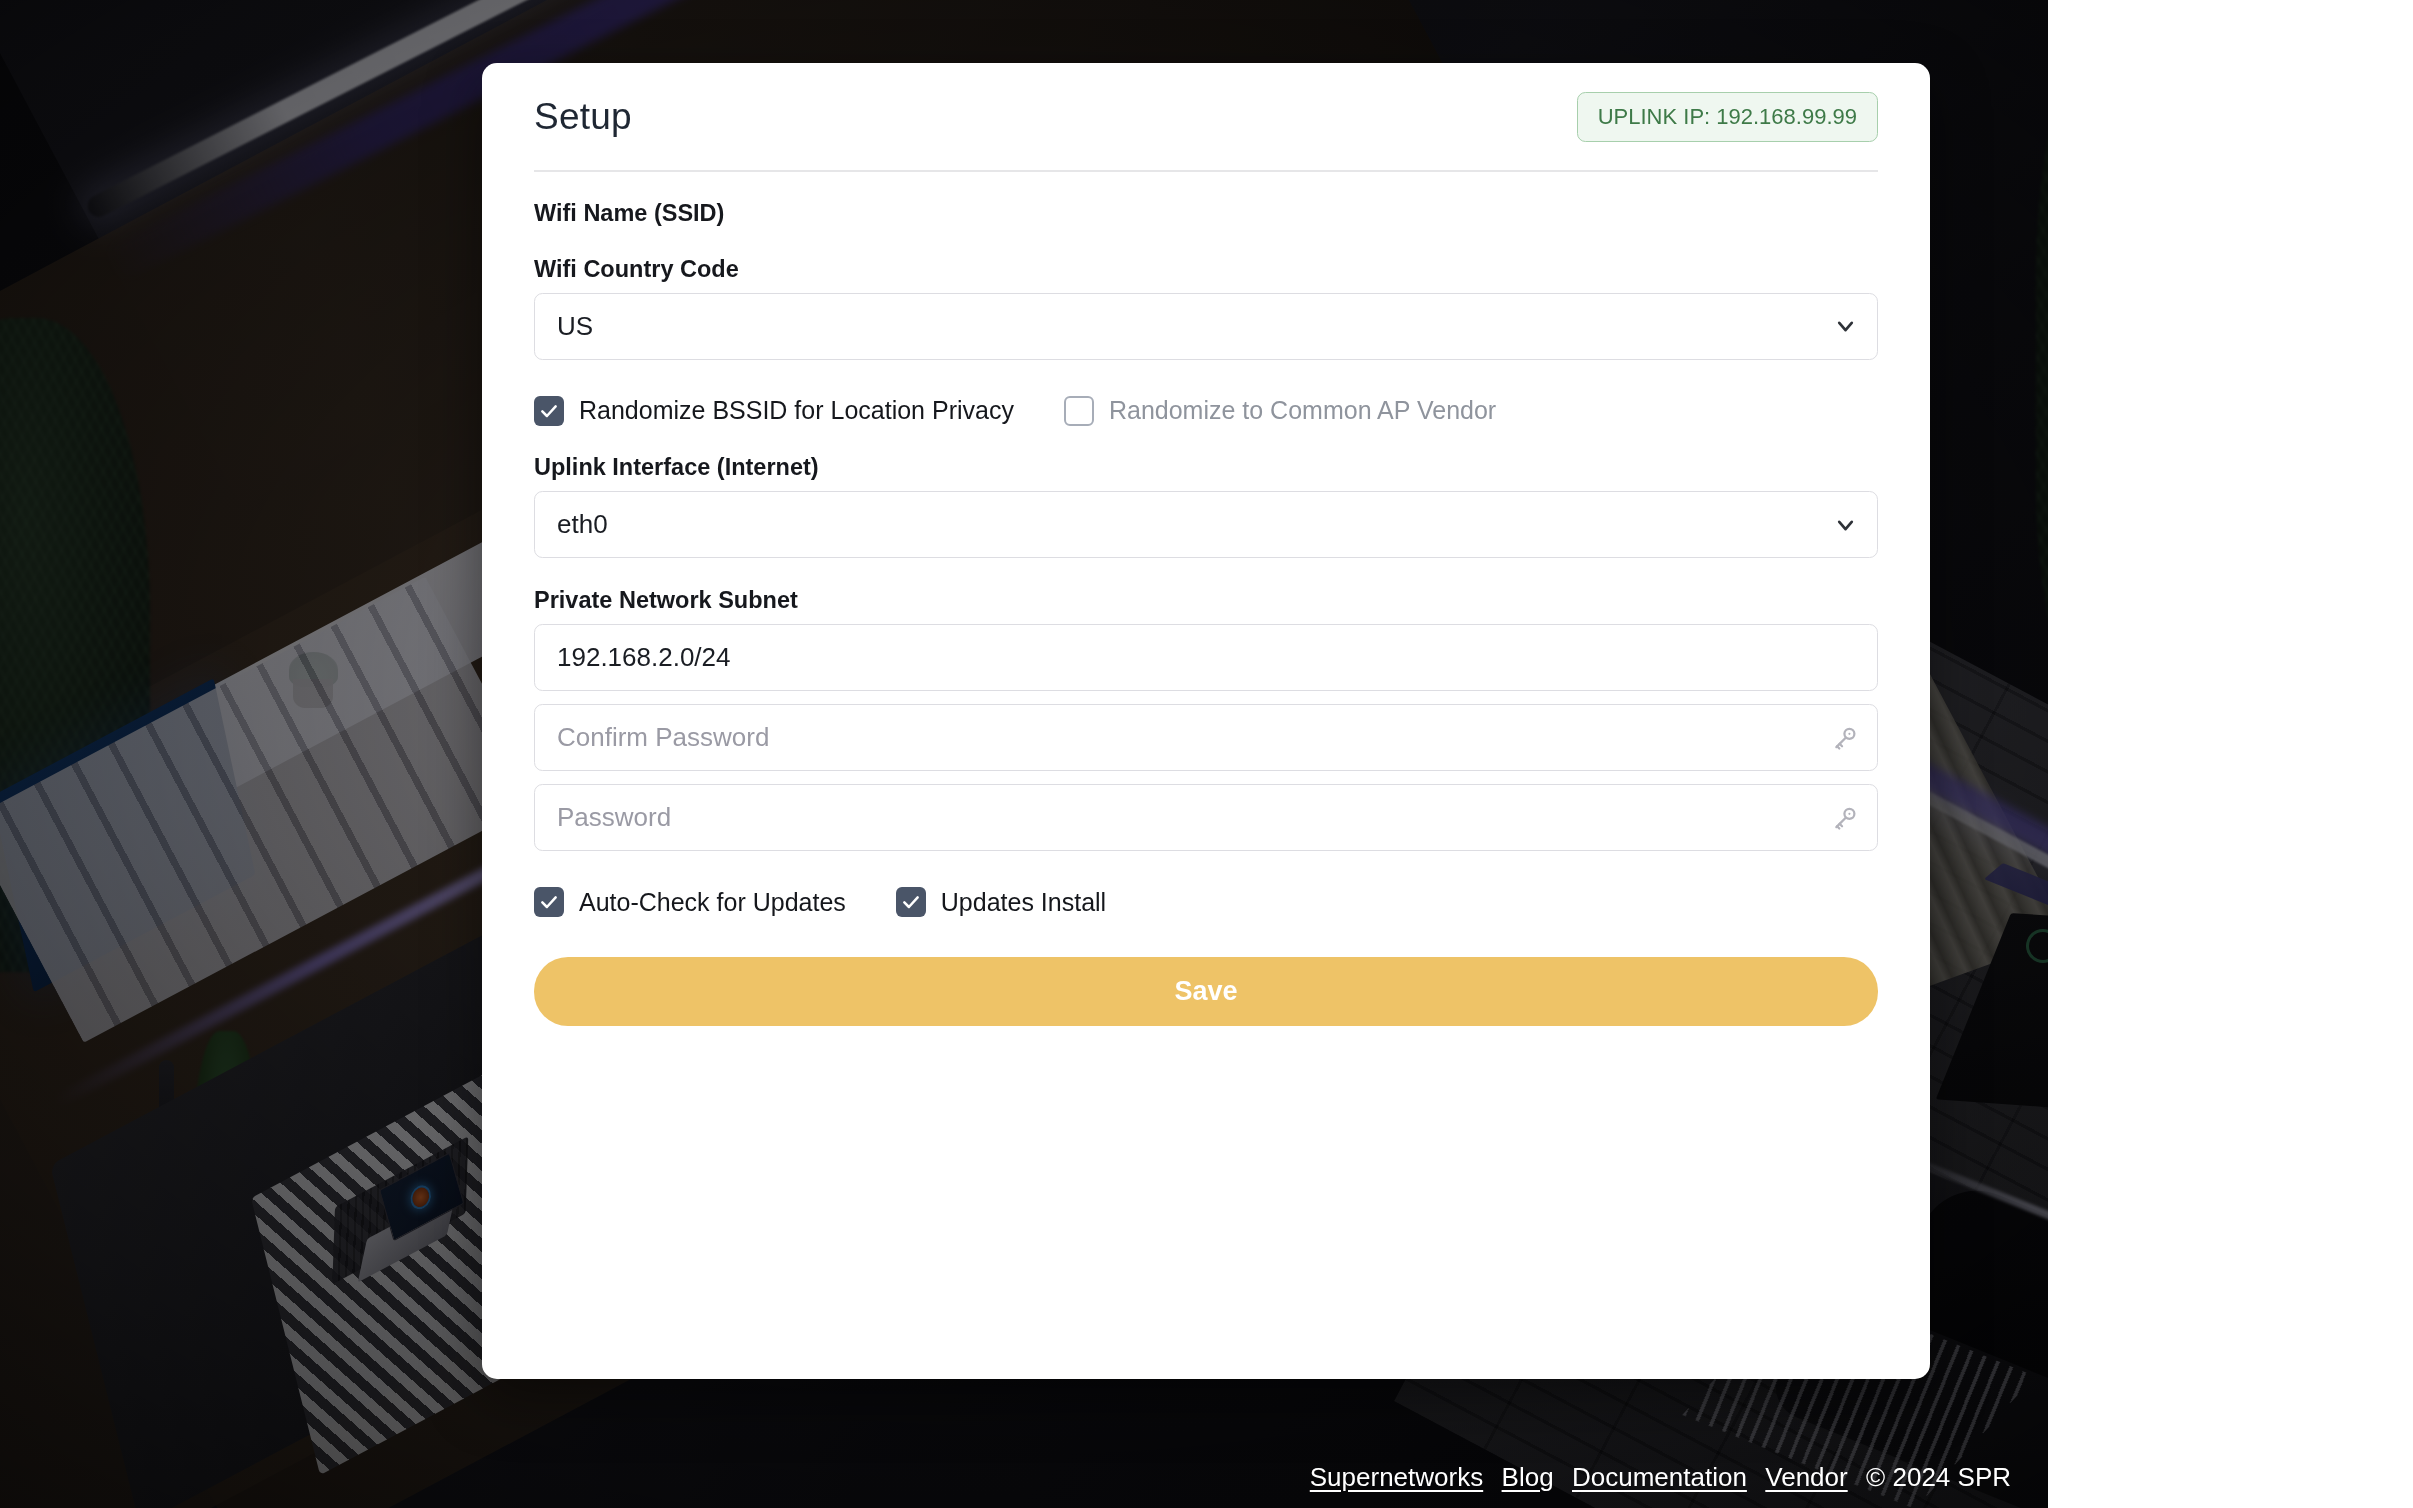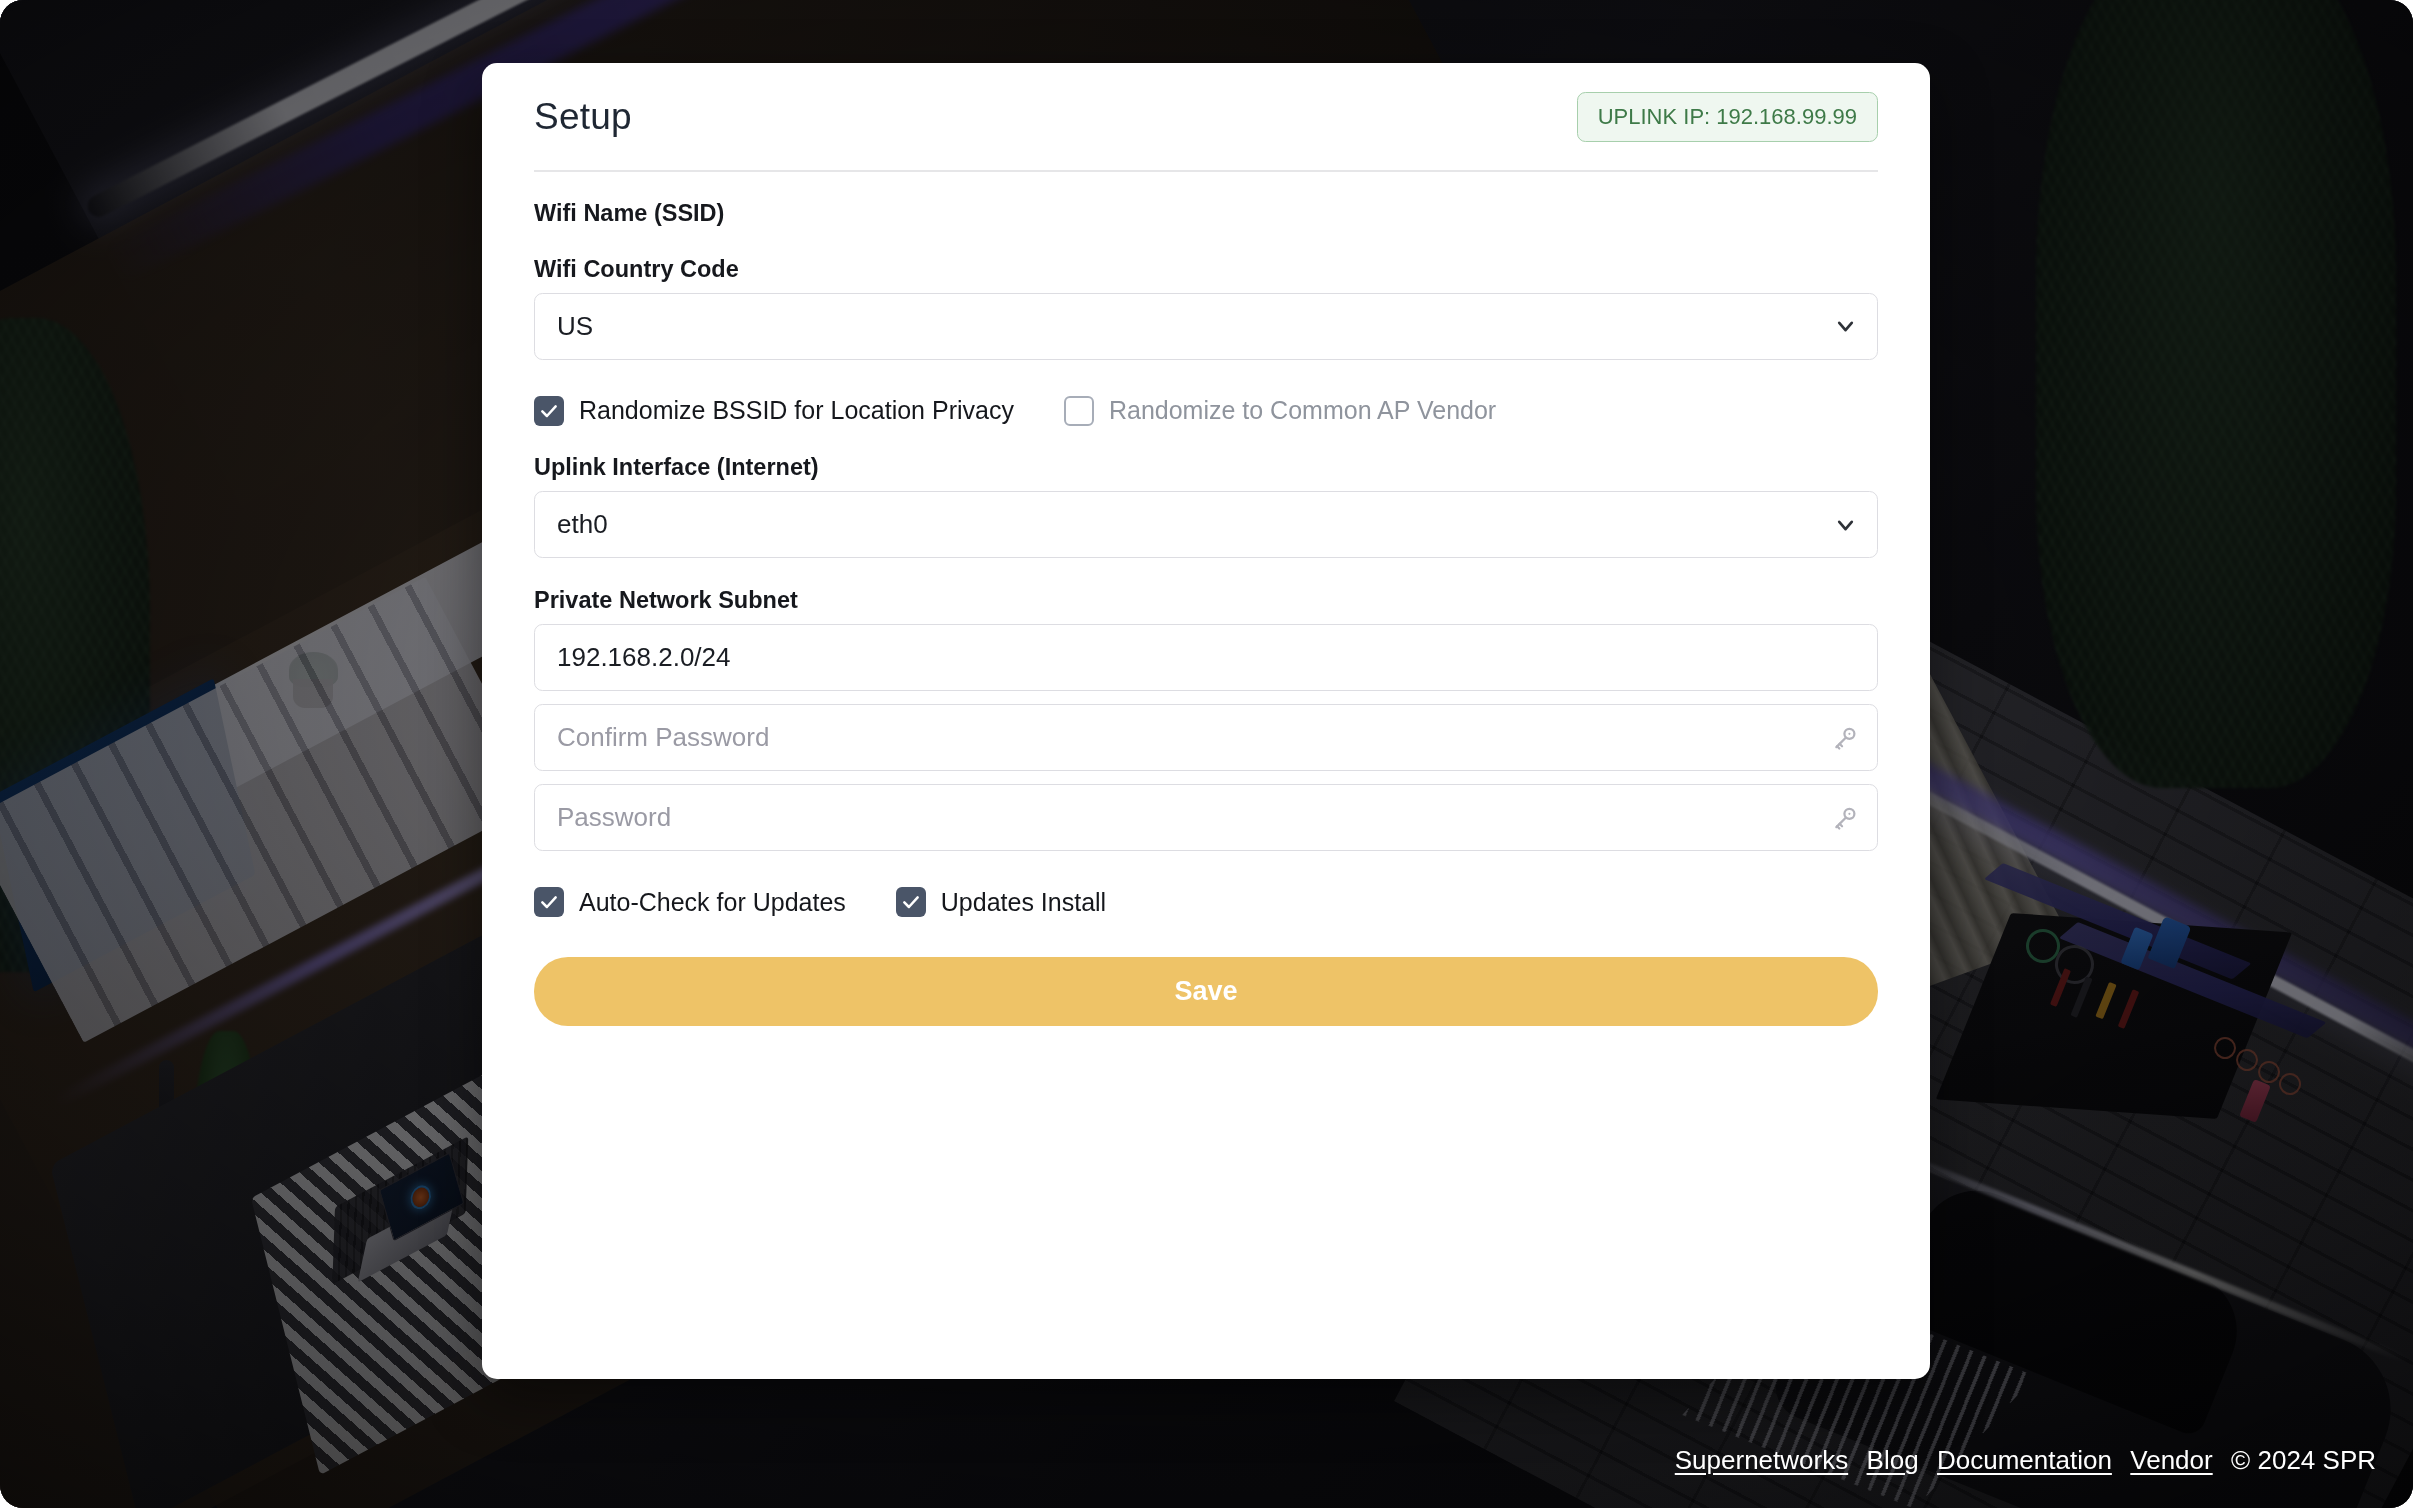--- a/index.html
+++ b/index.html
@@ -6,25 +6,24 @@
 
   html, body {
     width: 2413px;
     height: 1508px;
     overflow: hidden;
     font-family: "Liberation Sans", sans-serif;
   }
 
   #stage {
     position: relative;
-    width: 2413px;
+    width: 2048px;
     height: 1508px;
     background: #0a0a0c;
     overflow: hidden;
-    border-radius: 23px;
   }
 
   
   .bg-layer { position: absolute; inset: 0; overflow: hidden; }
 
   .bg-base {
     position: absolute; inset: 0;
     background:
       linear-gradient(135deg, #0d0d11 0%, #131319 22%, #1b1b23 44%, #121218 66%, #0b0b0f 100%);
   }
@@ -477,21 +476,21 @@
     font-size: 27px;
     font-weight: 700;
     font-family: "Liberation Sans", sans-serif;
     cursor: pointer;
   }
 
   
   .footer {
     position: absolute;
     right: 37px;
-    bottom: 32px;
+    bottom: 15px;
     display: flex;
     align-items: baseline;
     gap: 18.4px;
     font-size: 26px;
     color: #ffffff;
   }
   .footer a {
     color: #ffffff;
     text-decoration: underline;
     text-underline-offset: 4.2px;

